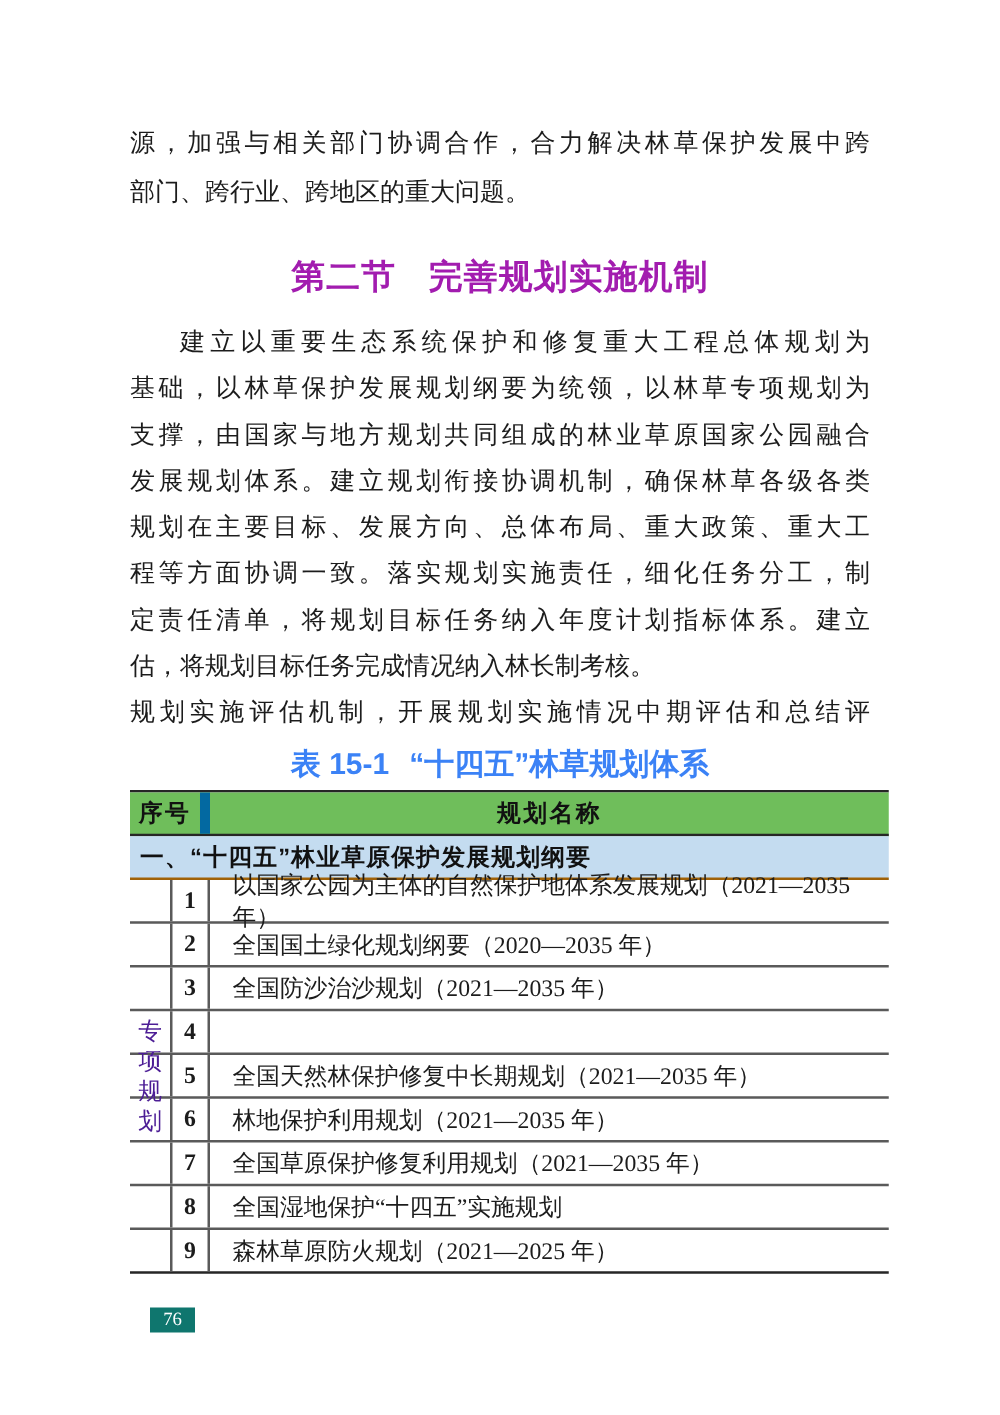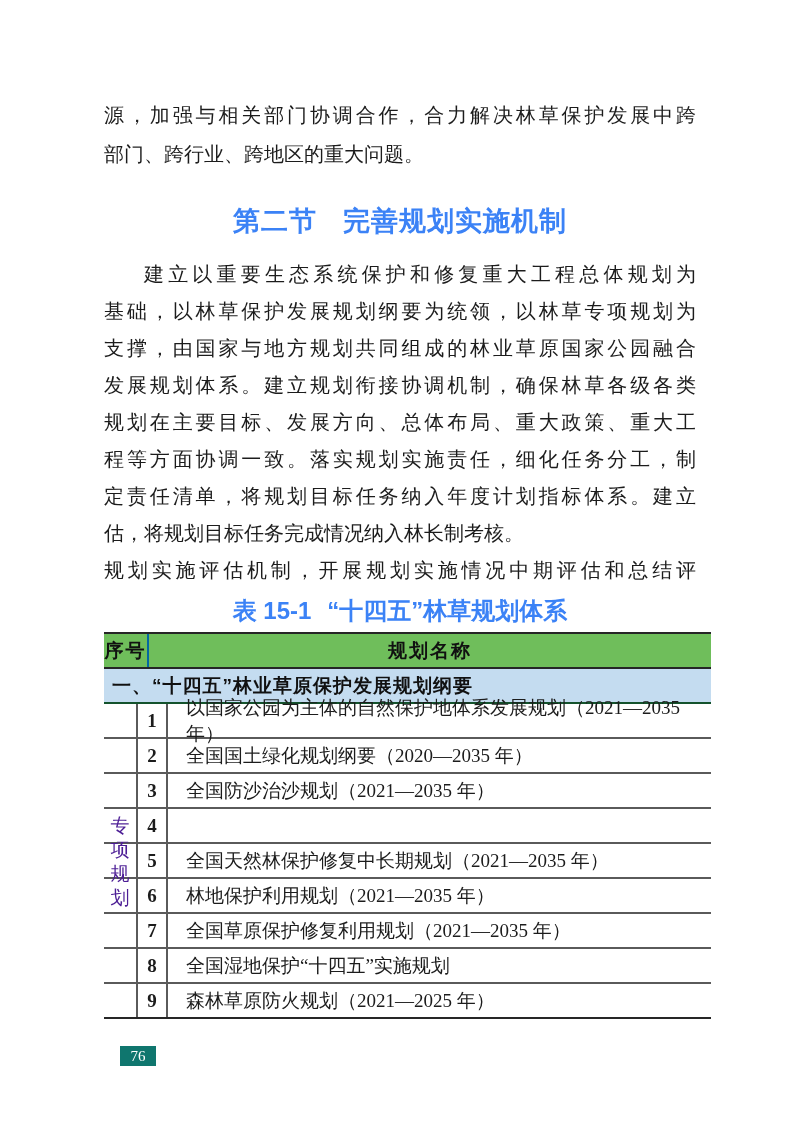--- a/index.html
+++ b/index.html
@@ -17,47 +17,47 @@
   }
   #para-main .line { line-height:37px; }
   .para .line.last { text-align-last:left; }
   .para .line.indent { padding-left:40px; }
   #para-top  { top:96px; }
   #para-main { top:256px; }
   
   .heading {
     position:absolute; top:203px; left:0; width:800px; text-align:center;
     font-family:"Liberation Sans", sans-serif; font-weight:bold;
-    font-size:27px; color:#3b82f6; letter-spacing:1px;
+    font-size:27px; color:#a21caf; letter-spacing:1px;
   }
   .heading .sec-no { margin-right:26px; }
   
   .tcaption {
     position:absolute; top:595px; left:0; width:800px; text-align:center;
     font-family:"Liberation Sans", sans-serif; font-weight:bold;
     font-size:24px; color:#3b82f6;
   }
   .tcaption .cap-label { margin-right:16px; }
   
   .ptable {
     position:absolute; left:104px; top:632px; width:607px;
     border-top:2px solid #262626; font-size:19px;
   }
   .trow { display:flex; align-items:stretch; height:35px; }
   .trow.header {
     background:#6FBE5B; border-bottom:2px solid #262626;
     font-family:"Liberation Sans", sans-serif; font-weight:bold; color:#111;
   }
   .hcell-no {
-    width:45px; display:flex; align-items:center; justify-content:center;
-    border-right:2px solid #0369a1; letter-spacing:2px;
+    width:64px; display:flex; align-items:center; justify-content:center;
+    border-right:8px solid #0369a1; letter-spacing:2px;
   }
   .hcell-name { flex:1; display:flex; align-items:center; justify-content:center; letter-spacing:2px; }
   .trow.section {
-    background:#C4DCF0; border-bottom:2px solid #14532d;
+    background:#C4DCF0; border-bottom:2px solid #a16207;
     font-family:"Liberation Sans", sans-serif; font-weight:bold; color:#111;
     align-items:center; padding-left:8px; letter-spacing:1px;
   }
   .tbody { position:relative; }
   .drow { display:flex; height:35px; border-bottom:2px solid #5a5a5a; }
   .drow.lastrow { border-bottom:2px solid #262626; }
   .c-label { width:32px; }
   .c-num {
     width:32px; display:flex; align-items:center; justify-content:center;
     border-left:2px solid #5a5a5a; border-right:2px solid #5a5a5a;

